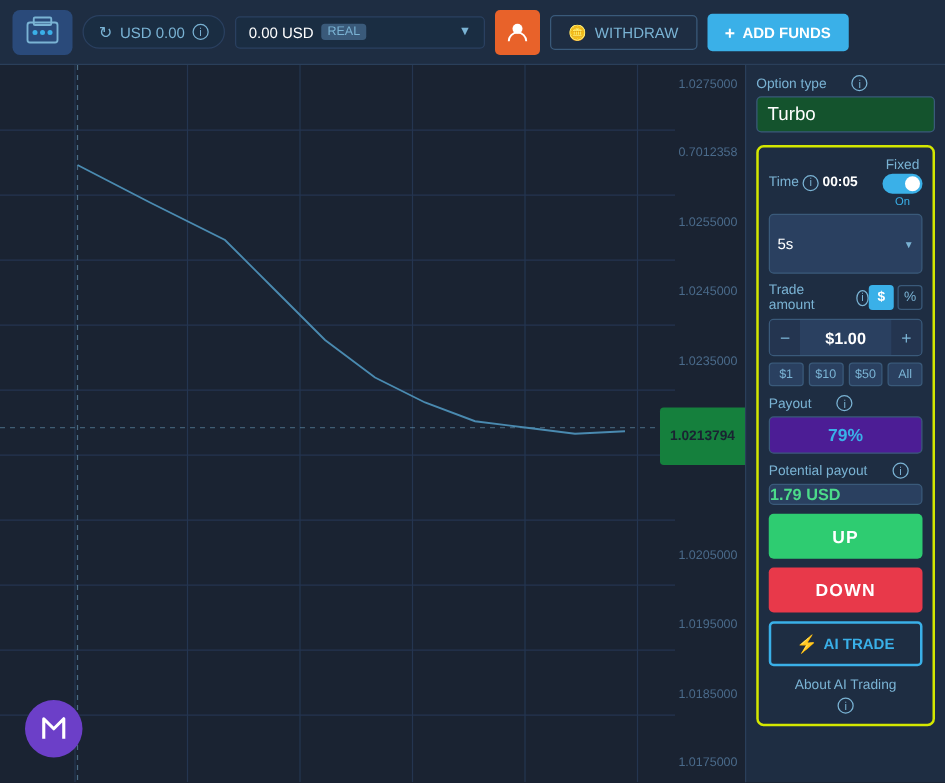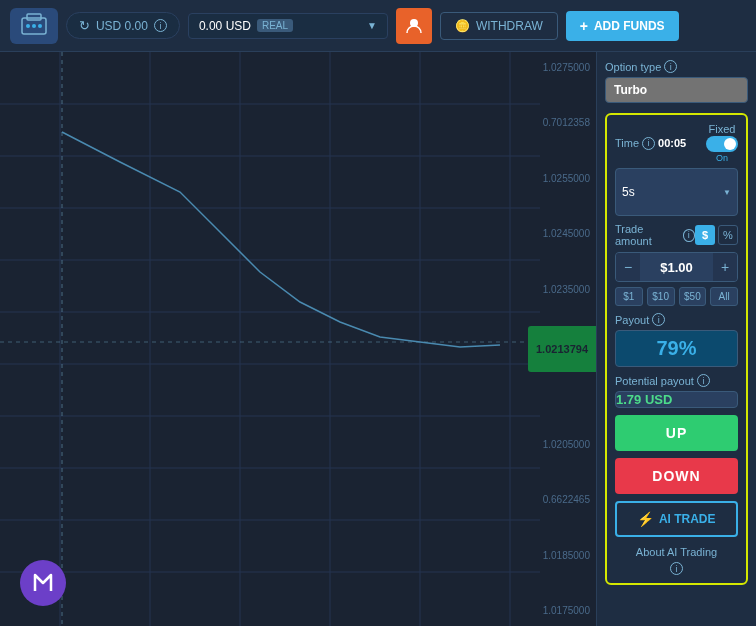--- a/index.html
+++ b/index.html
@@ -154,43 +154,42 @@
 
     .option-type-section {
       margin-bottom: 4px;
     }
     .section-label {
       color: #7ab3d4;
       font-size: 11px;
       margin-bottom: 4px;
       display: flex;
       align-items: center;
-      gap: 3px;
+      gap: 20px;
     }
     .info-icon {
       width: 13px;
       height: 13px;
       border: 1px solid #7ab3d4;
       border-radius: 50%;
       display: inline-flex;
       align-items: center;
       justify-content: center;
       font-size: 9px;
       color: #7ab3d4;
       cursor: pointer;
     }
     .option-type-value {
-      background: #737373;
+      background: #14532d;
       border: 1px solid #3a5a7a;
       border-radius: 4px;
       padding: 5px 8px;
       color: #fff;
-      font-size: 12px;
+      font-size: 15px;
       width: 100%;
-      font-weight: bold;
     }
 
     
     .time-row {
       display: flex;
       align-items: center;
       justify-content: space-between;
       font-size: 11px;
     }
     .time-left {
@@ -336,27 +335,27 @@
       border-radius: 3px;
       color: #7ab3d4;
       font-size: 10px;
       padding: 3px 2px;
       text-align: center;
       cursor: pointer;
     }
 
     
     .payout-value {
-      background: #0c4a6e;
+      background: #4c1d95;
       border: 1px solid #3a5a7a;
       border-radius: 4px;
       padding: 6px;
       text-align: center;
       color: #3ab0e8;
-      font-size: 20px;
+      font-size: 14px;
       font-weight: 700;
     }
 
     .potential-payout-value {
       background: #2a4060;
       border: 1px solid #3a5a7a;
       border-radius: 4px;
       padding: 0;
       color: #4cdb8a;
       font-size: 13px;
@@ -529,21 +528,21 @@
     
     <div class="price-axis">
       <div class="price-tick">1.0275000</div>
       <div class="price-tick">0.7012358</div>
       <div class="price-tick">1.0255000</div>
       <div class="price-tick">1.0245000</div>
       <div class="price-tick">1.0235000</div>
       <div class="price-tick">1.0225000</div>
       <div class="price-tick"></div>
       <div class="price-tick">1.0205000</div>
-      <div class="price-tick">0.6622465</div>
+      <div class="price-tick">1.0195000</div>
       <div class="price-tick">1.0185000</div>
       <div class="price-tick">1.0175000</div>
     </div>
 
     
     <div class="price-label" style="top: calc(50% + 10px);">
       <span>1.0213794</span>
     </div>
 
     

